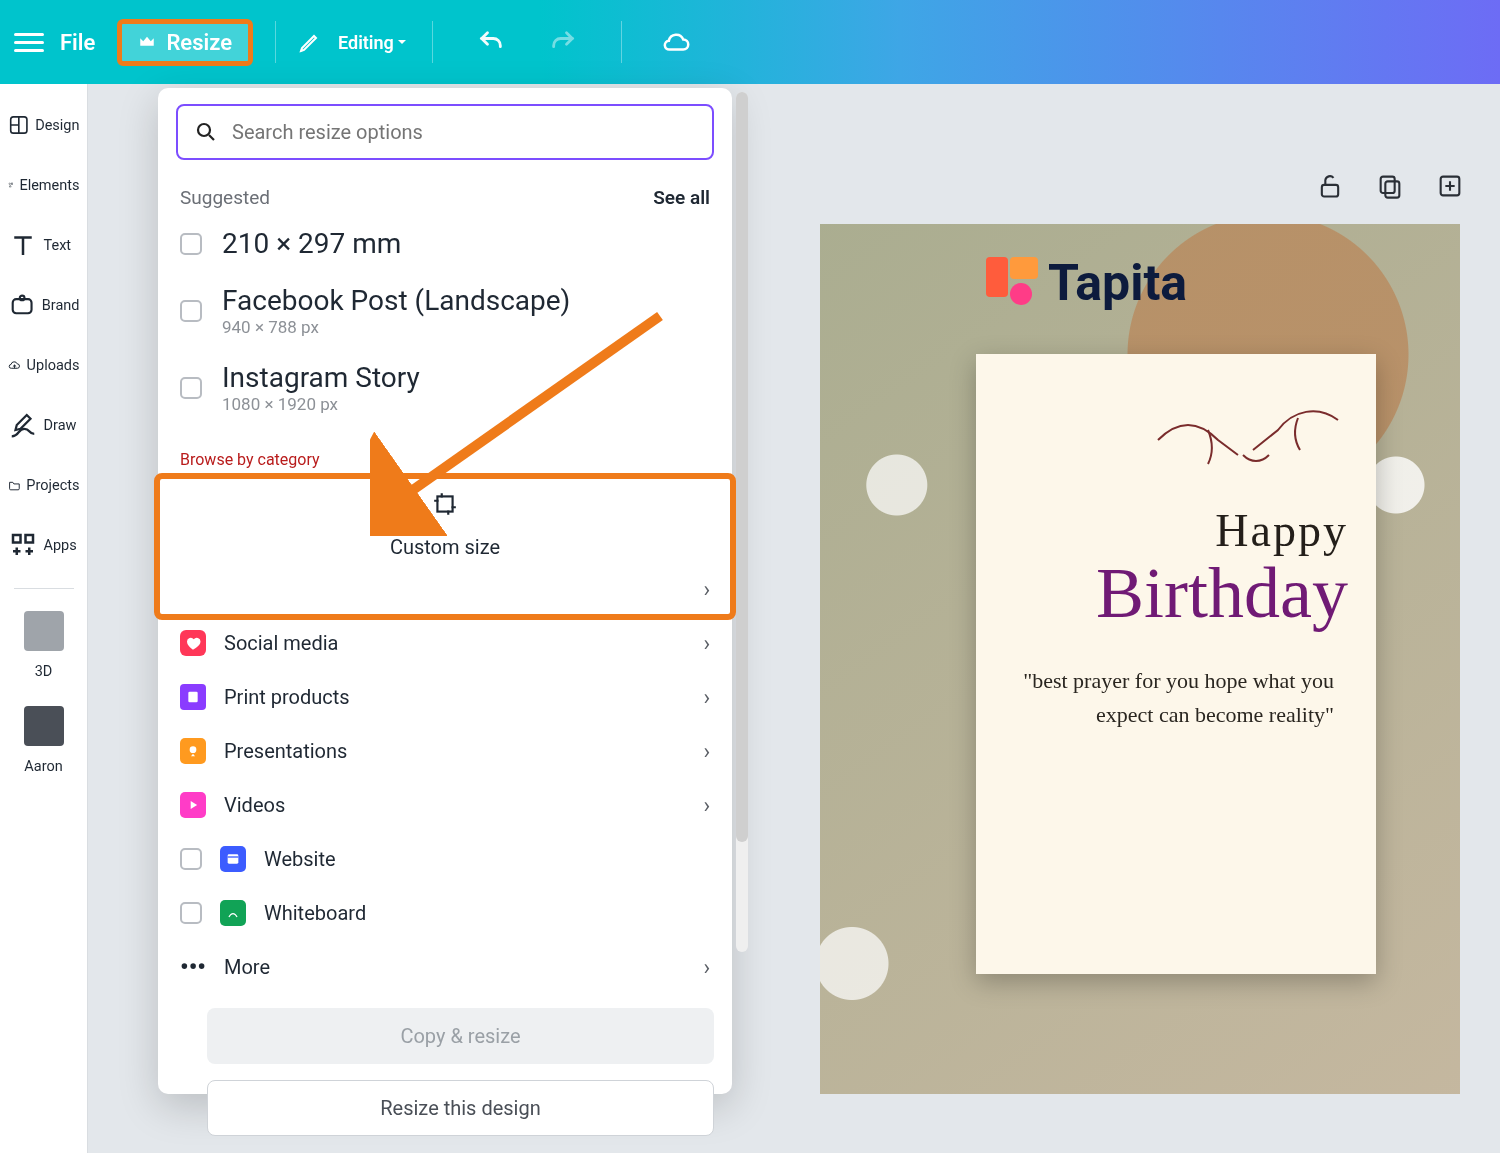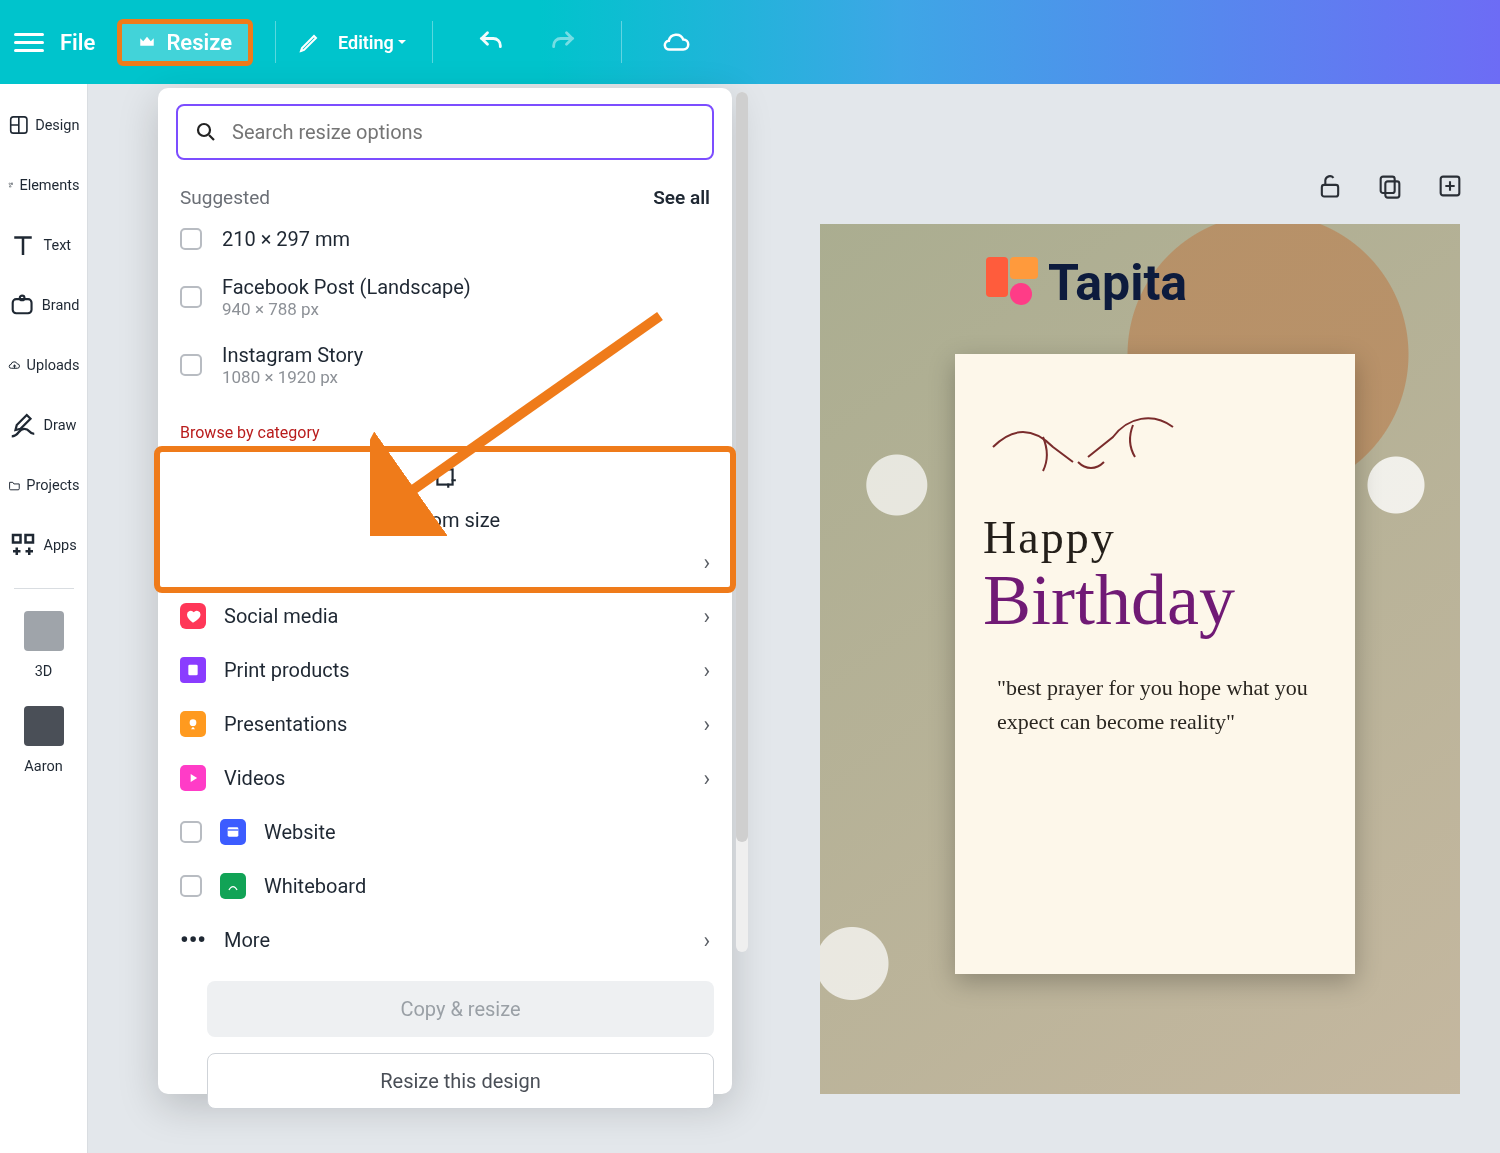--- a/index.html
+++ b/index.html
@@ -32,21 +32,21 @@
   .panel { background:#fff; border-radius:10px; box-shadow:0 12px 40px rgba(0,0,0,0.18); width:574px; height:100%; display:flex; flex-direction:column; }
   .scrollbar-track { position:absolute; right:0; top:4px; width:12px; height:860px; background:#efefef; border-radius:6px; }
   .scrollbar-thumb { position:absolute; right:0; top:4px; width:12px; height:750px; background:#cfcfcf; border-radius:6px; }
   .search-row { padding:16px 18px 8px 18px; }
   .search-box { border:2px solid #7c4dff; border-radius:8px; display:flex; align-items:center; padding:14px 16px; gap:14px; }
   .search-box input { border:none; outline:none; font-size:20px; flex:1; color:#555; }
   .section-row { display:flex; justify-content:space-between; padding:18px 22px 6px 22px; color:#6b6f76; font-size:19px; }
   .section-row .see { color:#1f2833; font-weight:600; cursor:pointer; }
   .sugg { display:flex; align-items:center; gap:20px; padding:12px 22px; cursor:pointer; }
   .cb { width:22px; height:22px; border:2px solid #b8bcc2; border-radius:5px; flex:0 0 22px; }
-  .sugg .t1 { font-size:20px; color:#1f2833; }
+  .sugg .t1 { font-size:28px; color:#1f2833; }
   .sugg .t2 { font-size:17px; color:#8d9197; }
   .browse-label { padding:24px 16px 8px 22px; color:#b91c1c; font-size:16px; }
   .cat { display:flex; align-items:center; gap:18px; padding:14px 22px; font-size:20px; color:#1f2833; cursor:pointer; position:relative; }
   .cat .chev { margin-left:auto; color:#5b5f66; font-size:22px; }
   .cat .icn { width:26px; height:26px; display:flex; align-items:center; justify-content:center; border-radius:5px; flex:0 0 26px; }
   .cat.custom-highlight { outline:6px solid #ef7b1a; outline-offset:-2px; border-radius:4px;flex-direction:column; }
   .cat .cb-inline { width:22px; height:22px; border:2px solid #b8bcc2; border-radius:5px; margin-right:0px; flex:0 0 22px; }
   .panel-footer { margin-top:auto; padding:14px 18px 22px 18px; display:flex; flex-direction:column; gap:16px;margin-left:31px; }
   .panel-footer button { height:56px; border-radius:8px; font-size:20px; cursor:pointer; }
   .btn-copy { background:#eef0f2; border:none; color:#9aa0a6; }
@@ -59,21 +59,21 @@
   .canvas-actions { position:absolute; right:36px; top:172px; display:flex; gap:32px; }
   .canvas-actions svg { width:28px; height:28px; stroke:#2a2f36; cursor:pointer; }
   .card-stage { position:absolute; left:820px; top:224px; width:640px; height:870px; background:#cbbfa8; overflow:hidden; }
   .card-stage::before { content:""; position:absolute; inset:0; background:
       radial-gradient(circle at 70% 15%, rgba(185,135,90,0.75) 0 140px, transparent 141px),
       radial-gradient(circle at 5% 85%, rgba(255,255,255,0.7) 0 36px, transparent 37px),
       radial-gradient(circle at 90% 30%, rgba(255,255,255,0.8) 0 28px, transparent 29px),
       radial-gradient(circle at 12% 30%, rgba(255,255,255,0.7) 0 30px, transparent 31px),
       linear-gradient(145deg, rgba(110,140,100,0.35), rgba(160,140,110,0.15));
   }
-  .inner-card { position:absolute; left:135px; top:130px; width:400px; height:620px; background:#fdf7ea; box-shadow:0 8px 24px rgba(0,0,0,0.25); padding:33px 28px; text-align:left; }
+  .inner-card { position:absolute; left:156px; top:130px; width:400px; height:620px; background:#fdf7ea; box-shadow:0 8px 24px rgba(0,0,0,0.25); padding:26px 28px; text-align:right; }
   .hands { width:200px; height:110px; margin:0 auto 10px auto; }
   .happy { font-family: Georgia, "Times New Roman", serif; font-size:46px; letter-spacing:2px; color:#241f1a; }
   .birthday { font-family: "Brush Script MT","Segoe Script",cursive; font-size:72px; color:#701a75; line-height:0.9; margin-top:4px; }
   .quote { font-family: Georgia, serif; font-size:22px; color:#2a2620; margin-top:38px; line-height:1.55; padding:0 14px; }
   .tapita { position:absolute; left:166px; top:30px; display:flex; align-items:center; gap:10px; }
   .tapita .logo { width:52px; height:52px; position:relative; }
   .tapita .logo .a { position:absolute; left:0;  top:0;  width:22px; height:40px; background:#ff5c3c; border-radius:4px; }
   .tapita .logo .b { position:absolute; left:24px; top:0;  width:28px; height:22px; background:#ff9a3c; border-radius:4px; }
   .tapita .logo .c { position:absolute; left:24px; top:26px; width:22px; height:22px; background:#ff3c87; border-radius:50%; }
   .tapita .txt { font-size:50px; font-weight:700; color:#0d1b3d; }

